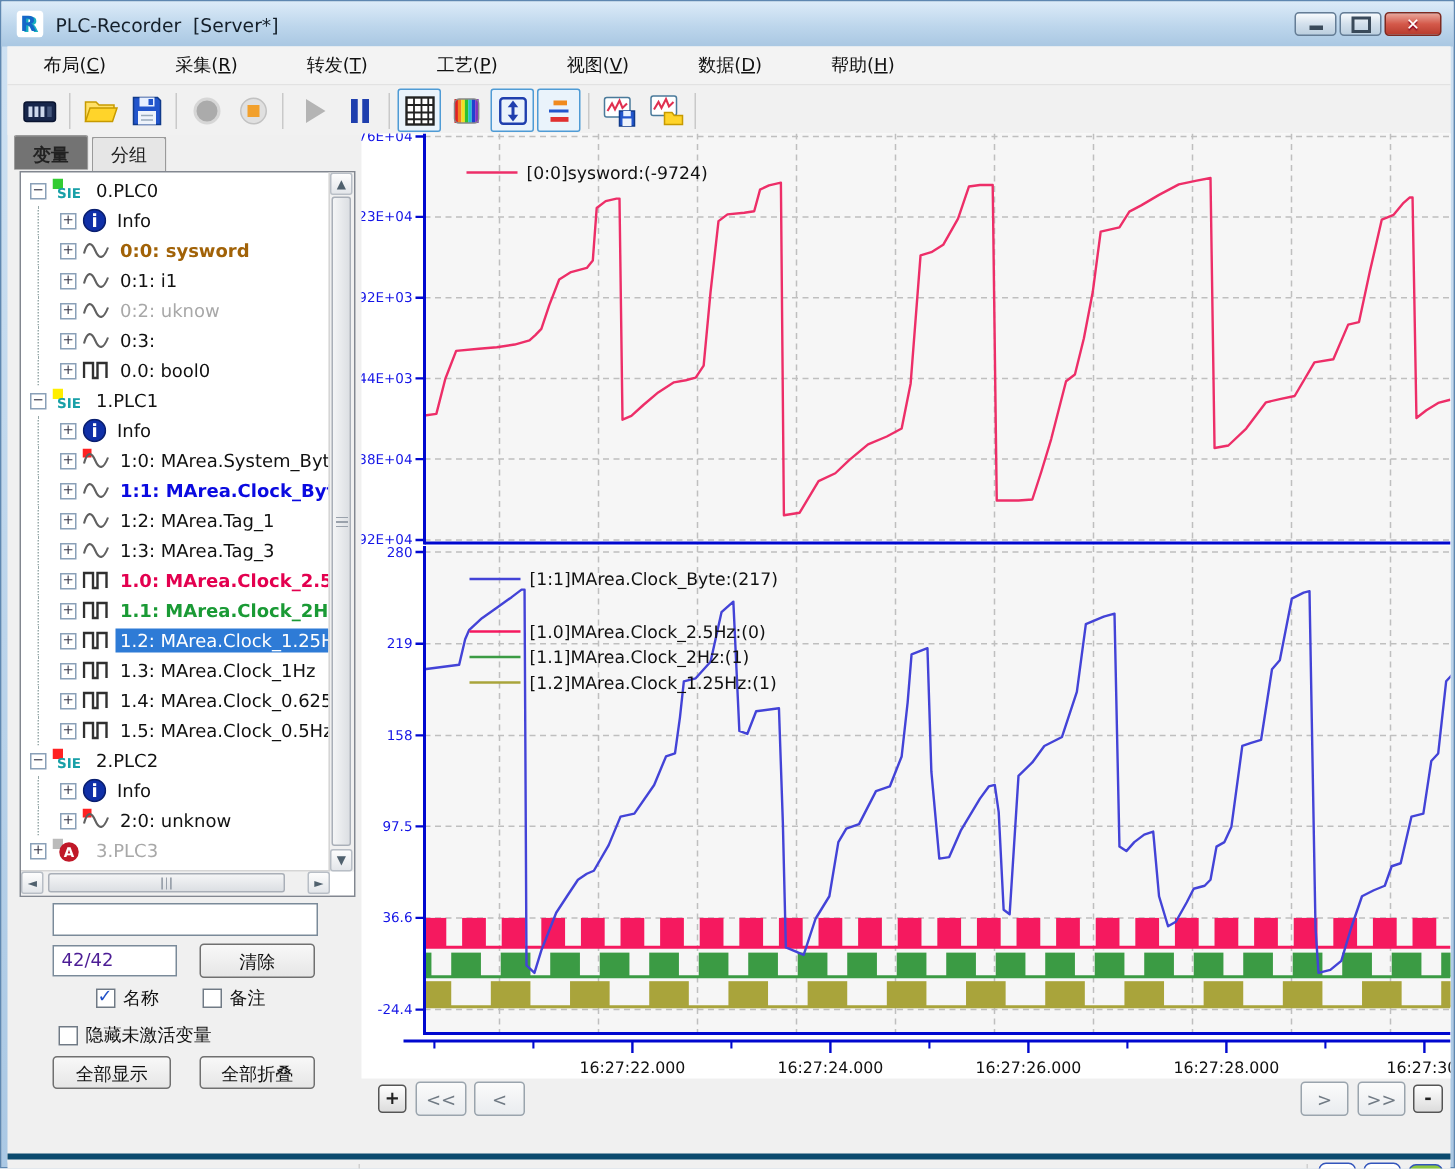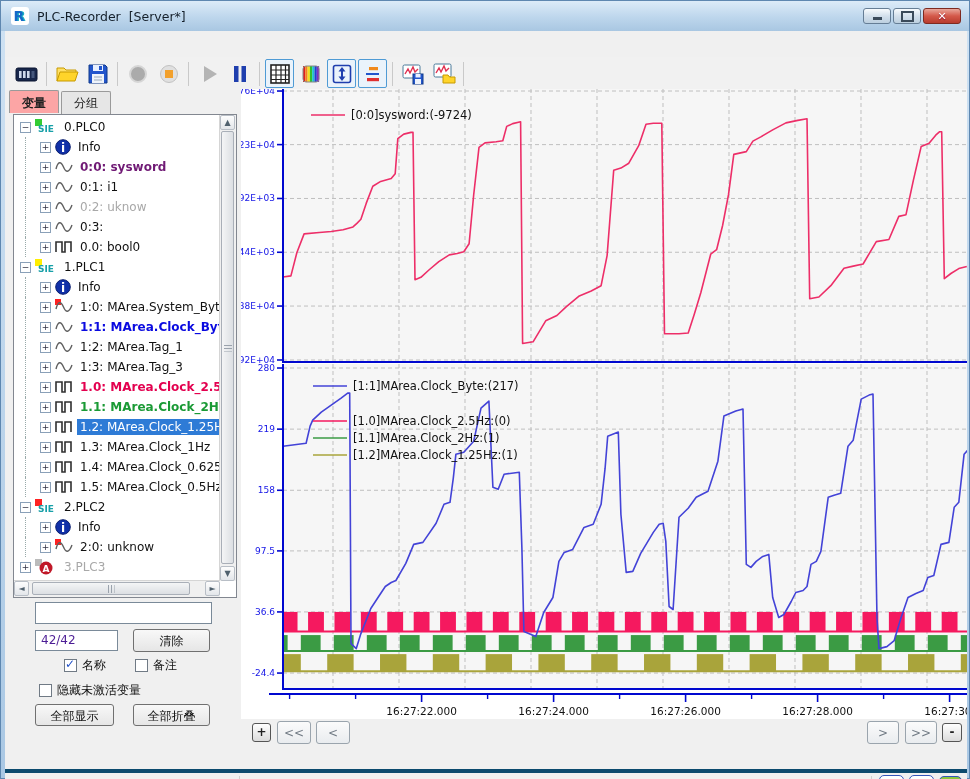--- a/index.html
+++ b/index.html
@@ -17,31 +17,31 @@
   .menubar{position:absolute;left:0;top:0;width:100%;height:26px;background:#f3f3f3;border-bottom:1px solid #e2e2e2;display:flex;align-items:center;padding-left:10px;box-sizing:border-box;}
   .menu-item{padding:3px 14px;margin-right:18px;color:#111;}
   .menu-item u{text-decoration:underline;}
   .toolbar{position:absolute;left:0;top:26px;width:100%;height:33px;display:flex;align-items:center;padding-left:6px;box-sizing:border-box;background:#f1f1f1;}
   .tbtn{width:27px;height:27px;display:flex;align-items:center;justify-content:center;margin:0 1px;border:1px solid transparent;border-radius:2px;background:transparent;}
   .tbtn.toggled{border:1px solid #4f9bd5;background:#eaf3fb;}
   .tsep{width:1px;height:24px;background:#c9c9c9;margin:0 4px;}
   
   .tabs{position:absolute;left:4px;top:60px;height:23px;display:flex;}
   .tab{padding:3px 12px 2px;border:1px solid #9a9a9a;border-bottom:none;border-radius:2px 2px 0 0;background:#e6e6e6;margin-right:2px;color:#222;}
-  .tab.active{background:#fca5a5;font-weight:bold;position:relative;top:-1px;padding-top:4px;}
+  .tab.active{background:#737373;font-weight:bold;position:relative;top:-1px;padding-top:4px;}
   .treebox{position:absolute;left:8px;top:83px;width:224px;height:484px;background:#fff;border:1px solid #828790;box-sizing:border-box;overflow:hidden;}
   .treerows{position:absolute;left:0;top:2px;right:17px;bottom:17px;overflow:hidden;}
   .trow{position:relative;height:20px;display:flex;align-items:center;white-space:nowrap;overflow:hidden;}
   .trow.l0{padding-left:6px;}
   .trow.l1{padding-left:26px;}
   .trow.l1::before{content:'';position:absolute;left:11px;top:0;bottom:0;border-left:1px dotted #9aa;}
   .texp{width:11px;height:11px;border:1px solid #8aa0b8;background:#fff;font-size:9px;line-height:9px;text-align:center;color:#334;margin-right:4px;flex:0 0 11px;box-sizing:border-box;}
   .ticon{margin-right:4px;flex:0 0 auto;display:flex;}
   .tlabel{padding:1px 3px;}
-  .st-crimson{color:#701a75;font-weight:bold;}
+  .st-crimson{color:#a16207;font-weight:bold;}
   .st-red{color:#e3004f;font-weight:bold;}
   .st-green{color:#1a9a35;font-weight:bold;}
   .st-blue{color:#0a0ae0;font-weight:bold;}
   .st-gray{color:#a8a8a8;}
   .st-sel{background:#2e7bd6;color:#fff;flex:1;}
   .vscroll{position:absolute;right:0;top:0;width:16px;bottom:16px;background:#f0f0f0;border-left:1px solid #d5d5d5;}
   .hscroll{position:absolute;left:0;bottom:0;right:16px;height:16px;background:#f0f0f0;border-top:1px solid #d5d5d5;}
   .sarrow{position:absolute;width:15px;height:15px;display:flex;align-items:center;justify-content:center;font-size:8px;color:#50616e;background:linear-gradient(#fdfdfd,#e3e6ea);border:1px solid #b8bec6;border-radius:2px;box-sizing:border-box;}
   .vthumb{position:absolute;left:1px;width:13px;background:linear-gradient(to right,#f4f5f6,#dcdfe3);border:1px solid #a9afb8;border-radius:2px;box-sizing:border-box;}
   .hthumb{position:absolute;top:1px;height:13px;background:linear-gradient(#f4f5f6,#dcdfe3);border:1px solid #a9afb8;border-radius:2px;box-sizing:border-box;}
@@ -87,20 +87,29 @@
           <span class="dash"></span>
         </div>
       <div class="wbtn">
           <span class="box"></span>
         </div>
       <div class="wbtn close">✕</div>
     </div>
   </div>
 
   <div class="content">
+    <div class="menubar" id="menubar">
+        <div class="menu-item">布局(<u>C</u>)</div>
+        <div class="menu-item">采集(<u>R</u>)</div>
+        <div class="menu-item">转发(<u>T</u>)</div>
+        <div class="menu-item">工艺(<u>P</u>)</div>
+        <div class="menu-item">视图(<u>V</u>)</div>
+        <div class="menu-item">数据(<u>D</u>)</div>
+        <div class="menu-item">帮助(<u>H</u>)</div>
+      </div>
     <div class="toolbar" id="toolbar">
         <div class="tbtn">
           <svg width="24" height="24" viewBox="0 0 24 24">
             <rect x="1" y="6" width="21" height="13" rx="2" fill="#17264b" stroke="#0a1430"></rect>
             <rect x="4" y="9" width="2.6" height="7" fill="#cdd8ec"></rect>
             <rect x="8" y="9" width="2.6" height="7" fill="#cdd8ec"></rect>
             <rect x="12" y="9" width="2.6" height="7" fill="#cdd8ec"></rect>
             <rect x="16.5" y="9" width="3" height="7" fill="#44567c"></rect>
           </svg>
         </div>

